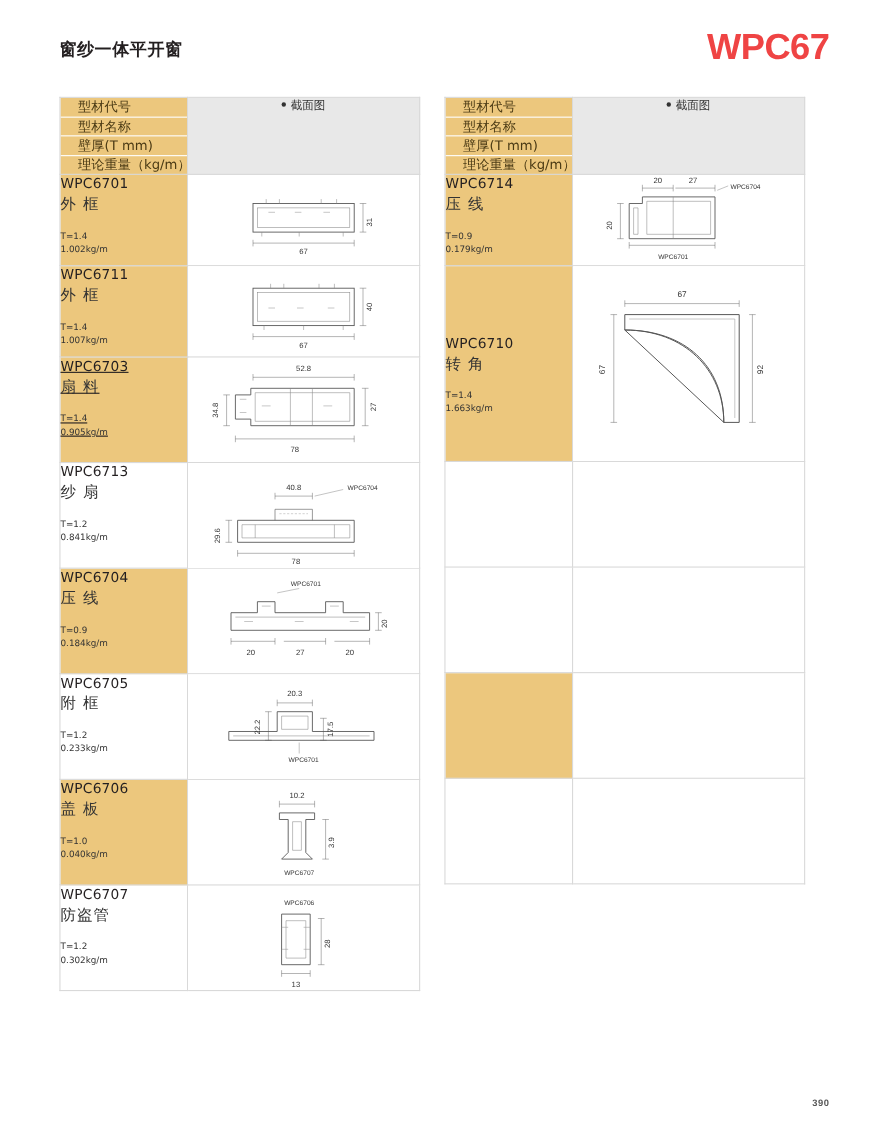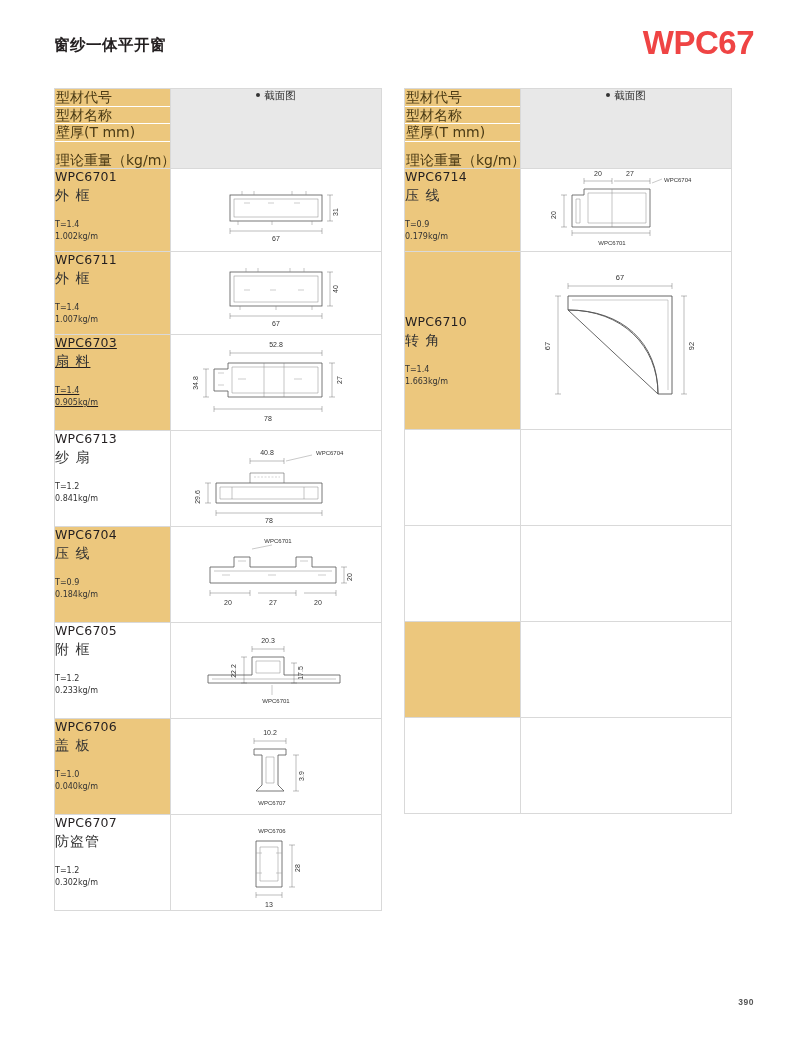--- a/index.html
+++ b/index.html
@@ -72,28 +72,28 @@
   .c-fig { width: 210px; }
 
   
   .head-label {
     background: #ecc77d;
     padding: 0;
   }
   .head-label div.hl {
     height: 16.5px;
     line-height: 16.5px;
-    padding-left: 1px;
-    font-size: 14px;
+    padding-left: 16px;
+    font-size: 12px;
     color: #4a3a14;
     border-bottom: 1px solid #fff;
     font-family: "DejaVu Sans", sans-serif;
     white-space: nowrap;
   }
-  .head-label div.hl:last-child { border-bottom: none; margin-top: 10px; }
+  .head-label div.hl:last-child { border-bottom: none; }
   .head-fig {
     background: #e8e8e8;
     text-align: center;
     vertical-align: middle;
     font-size: 10.5px;
     color: #333;
     font-family: "DejaVu Sans", sans-serif;
     height: 66px;
   }
   .head-fig .dot {

